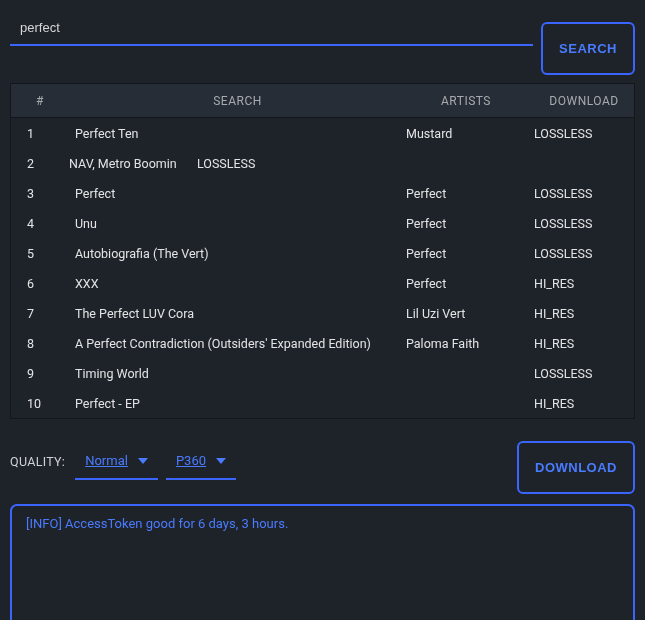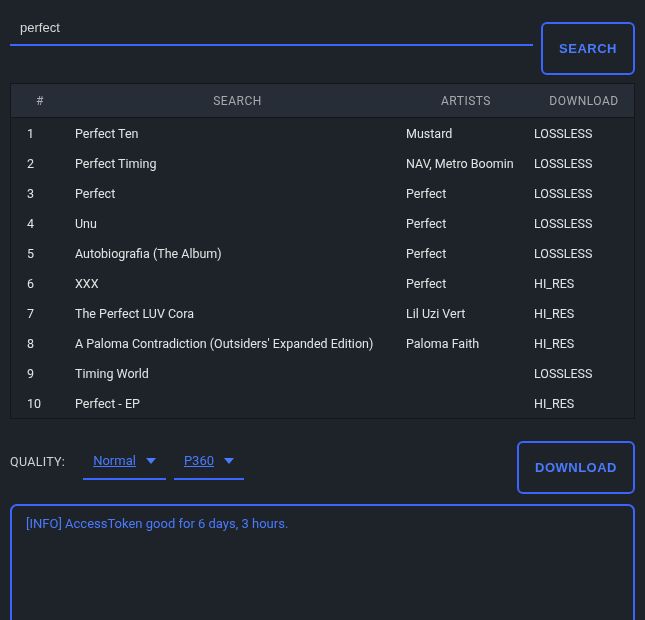--- a/index.html
+++ b/index.html
@@ -93,21 +93,21 @@
   .mid-row {
     display: flex;
     align-items: center;
     gap: 8px;
     margin-bottom: 10px;
   }
   .q-label {
     color: #cfd1d4;
     font-size: 12.5px;
     letter-spacing: 0.3px;
-    margin-right: 10px;
+    margin-right: 2px;
   }
   .spacer { flex: 1; }
   .log-box {
     border: 2px solid #3a66ff;
     border-radius: 7px;
     height: 146px;
     padding: 10px 14px;
     color: #4a7bff;
     font-size: 13px;
     overflow: auto;
@@ -130,57 +130,56 @@
   </div>
   <div id="tbody">
       <div class="trow">
         <div class="col-n">1</div>
         <div class="col-title">Perfect Ten</div>
         <div class="col-artists">Mustard</div>
         <div class="col-quality">LOSSLESS</div>
       </div>
       <div class="trow">
         <div class="col-n">2</div>
-        <div class="col-title">Perfect Timing</div>
         <div class="col-artists">NAV, Metro Boomin</div>
         <div class="col-quality">LOSSLESS</div>
       </div>
       <div class="trow">
         <div class="col-n">3</div>
         <div class="col-title">Perfect</div>
         <div class="col-artists">Perfect</div>
         <div class="col-quality">LOSSLESS</div>
       </div>
       <div class="trow">
         <div class="col-n">4</div>
         <div class="col-title">Unu</div>
         <div class="col-artists">Perfect</div>
         <div class="col-quality">LOSSLESS</div>
       </div>
       <div class="trow">
         <div class="col-n">5</div>
-        <div class="col-title">Autobiografia (The Album)</div>
+        <div class="col-title">Autobiografia (The Vert)</div>
         <div class="col-artists">Perfect</div>
         <div class="col-quality">LOSSLESS</div>
       </div>
       <div class="trow">
         <div class="col-n">6</div>
         <div class="col-title">XXX</div>
         <div class="col-artists">Perfect</div>
         <div class="col-quality">HI_RES</div>
       </div>
       <div class="trow">
         <div class="col-n">7</div>
         <div class="col-title">The Perfect LUV Cora</div>
         <div class="col-artists">Lil Uzi Vert</div>
         <div class="col-quality">HI_RES</div>
       </div>
       <div class="trow">
         <div class="col-n">8</div>
-        <div class="col-title">A Paloma Contradiction (Outsiders' Expanded Edition)</div>
+        <div class="col-title">A Perfect Contradiction (Outsiders' Expanded Edition)</div>
         <div class="col-artists">Paloma Faith</div>
         <div class="col-quality">HI_RES</div>
       </div>
       <div class="trow">
         <div class="col-n">9</div>
         <div class="col-title">Timing World</div>
         <div class="col-quality">LOSSLESS</div>
       </div>
       <div class="trow">
         <div class="col-n">10</div>

